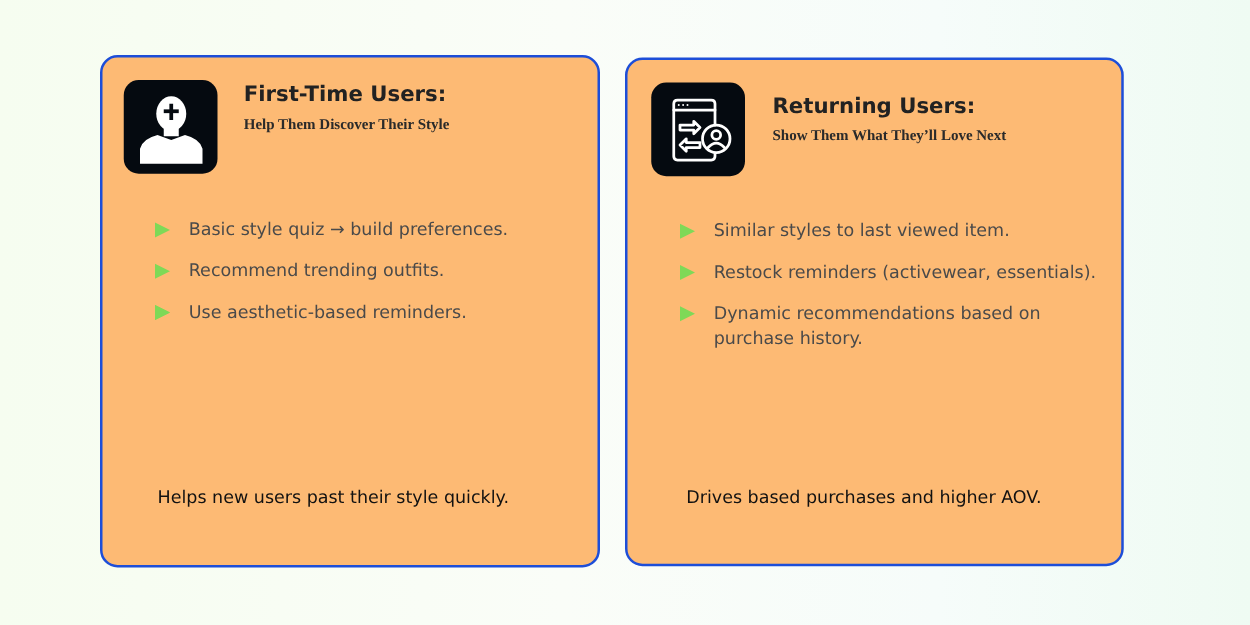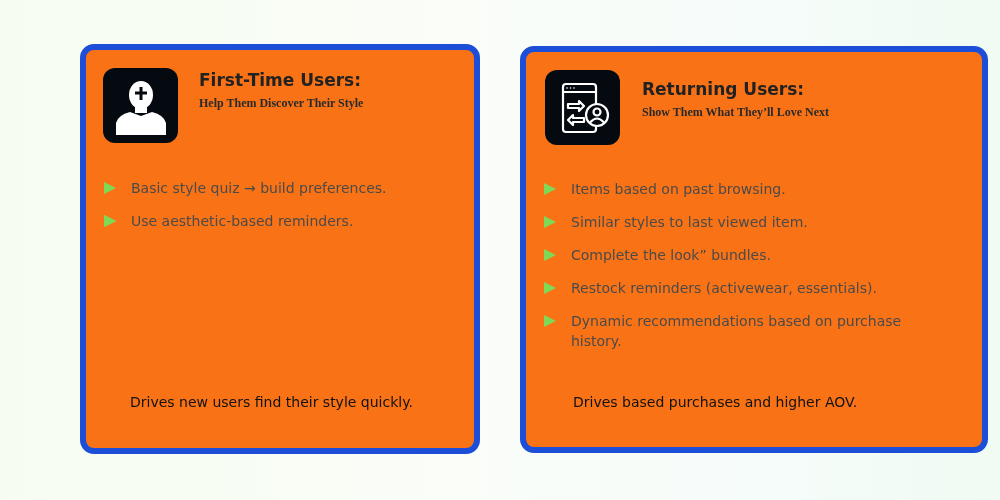--- a/index.html
+++ b/index.html
@@ -4,26 +4,26 @@
 <style>
   * { box-sizing: border-box; margin: 0; padding: 0; }
   html, body { width: 1000px; height: 500px; overflow: hidden; }
   body {
     background: linear-gradient(90deg, #f6fdf0 0%, #fafdf8 45%, #f6fcfa 75%, #effbf3 100%);
     font-family: "DejaVu Sans", sans-serif;
     position: relative;
   }
   .card {
     position: absolute;
-    background: #f97316;
-    border: 6px solid #1d4ed8;
+    background: #fdba74;
+    border: 2px solid #1d4ed8;
     border-radius: 14px;
   }
   .card-1 { left: 80px; top: 44px; width: 400px; height: 410px; }
-  .card-2 { left: 520px; top: 46px; width: 468px; height: 407px; }
+  .card-2 { left: 500px; top: 46px; width: 399px; height: 407px; }
 
   .icon-box {
     position: absolute;
     width: 75px; height: 75px;
     background: #050a10;
     border-radius: 12px;
     display: flex; align-items: center; justify-content: center;
   }
   .card-1 .icon-box { left: 17px; top: 18px; }
   .card-2 .icon-box { left: 19px; top: 18px; }
@@ -43,20 +43,21 @@
     list-style: none;
   }
   .card-1 .bullets { left: 18px; top: 128px; width: 370px; }
   .card-2 .bullets { left: 18px; top: 127px; width: 370px; }
   .bullets li {
     position: relative;
     padding-left: 27px;
     font-size: 14px;
     line-height: 20px;
     color: #4a4a4a;
+    margin-left: 24px;
   }
   .card-1 .bullets li { margin-bottom: 13px; }
   .card-2 .bullets li { margin-bottom: 13px; }
   .bullets li .tri {
     position: absolute;
     left: 0; top: 4px;
     width: 0; height: 0;
     border-top: 6px solid transparent;
     border-bottom: 6px solid transparent;
     border-left: 12px solid #7ed957;
@@ -87,25 +88,25 @@
       <rect x="29.5" y="12" width="3" height="13" fill="#050a10"></rect>
       <rect x="25" y="16.5" width="12" height="3" fill="#050a10"></rect>
     </svg>
   </div>
   <div class="heading">
     <span class="title">First-Time Users:</span>
     <span class="subtitle">Help Them Discover Their Style</span>
   </div>
   <ul class="bullets">
     <li><span class="tri"></span><span>Basic style quiz → build preferences.</span></li>
-    <li><span class="tri"></span></li>
+    <li><span class="tri"></span><span>Recommend trending outfits.</span></li>
     <li><span class="tri"></span></li>
     <li><span class="tri"></span><span>Use aesthetic-based reminders.</span></li>
   </ul>
-  <div class="footer-text">Drives new users find their style quickly.</div>
+  <div class="footer-text">Helps new users past their style quickly.</div>
 </div>
 
 <div class="card card-2">
   <div class="icon-box">
     <svg width="62" height="62" viewBox="0 0 62 62" fill="none" stroke="#ffffff" stroke-width="2.2" stroke-linecap="round" stroke-linejoin="round">
 
       <path d="M44 27 L44 10 Q44 7 41 7 L14 7 Q11 7 11 10 L11 52 Q11 55 14 55 L41 55 Q44 55 44 52 L44 50"></path>
       <line x1="11" y1="15" x2="44" y2="15"></line>
       <circle cx="15" cy="11" r="0.8" fill="#ffffff" stroke="none"></circle>
       <circle cx="18.5" cy="11" r="0.8" fill="#ffffff" stroke="none"></circle>
@@ -118,20 +119,18 @@
       <circle cx="45" cy="38" r="11"></circle>
       <circle cx="45" cy="35" r="3.5"></circle>
       <path d="M38.5 45 Q45 38 51.5 45"></path>
     </svg>
   </div>
   <div class="heading">
     <span class="title">Returning Users:</span>
     <span class="subtitle">Show Them What They’ll Love Next</span>
   </div>
   <ul class="bullets">
-    <li><span class="tri"></span><span>Items based on past browsing.</span></li>
     <li><span class="tri"></span><span>Similar styles to last viewed item.</span></li>
-    <li><span class="tri"></span><span>Complete the look” bundles.</span></li>
     <li><span class="tri"></span><span>Restock reminders (activewear, essentials).</span></li>
     <li><span class="tri"></span><span>Dynamic recommendations based on purchase history.</span></li>
   </ul>
   <div class="footer-text">Drives based purchases and higher AOV.</div>
 </div>
 
 </body></html>

